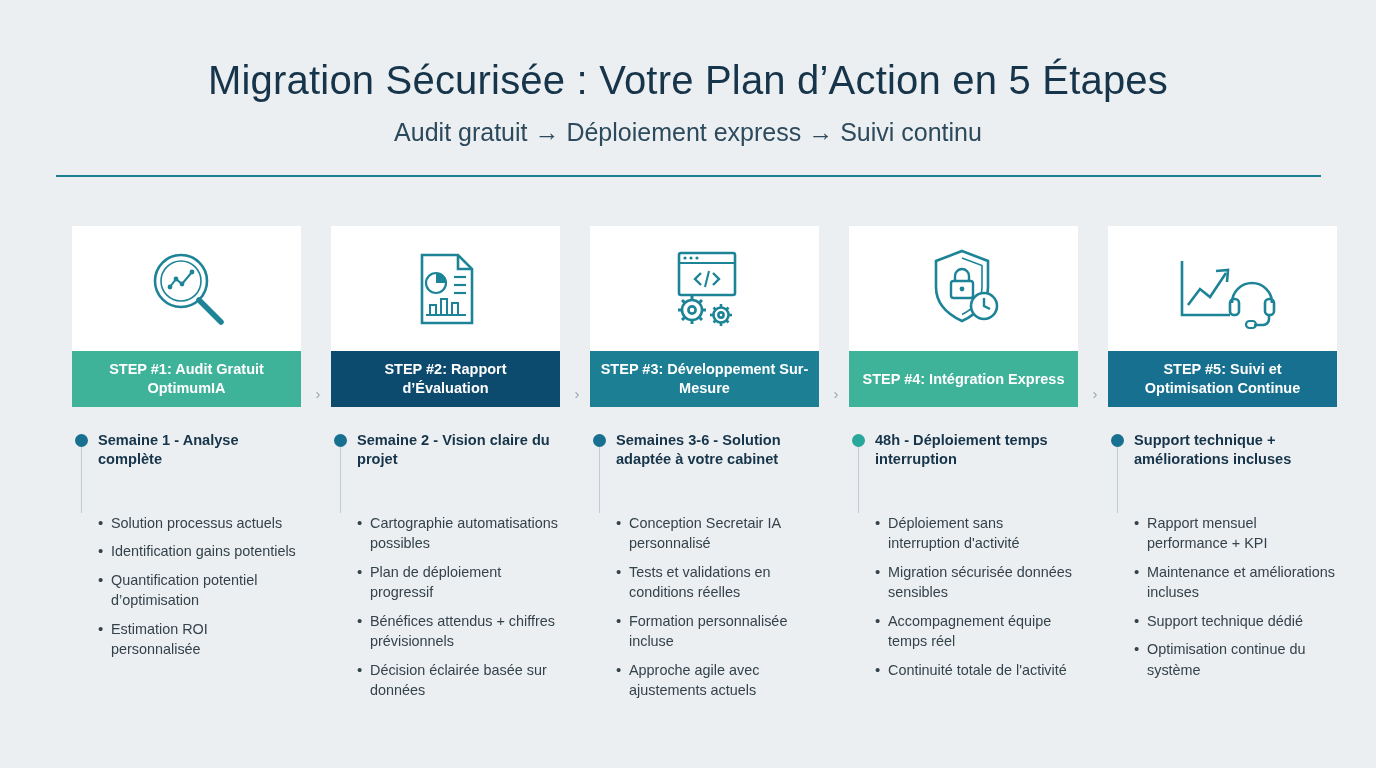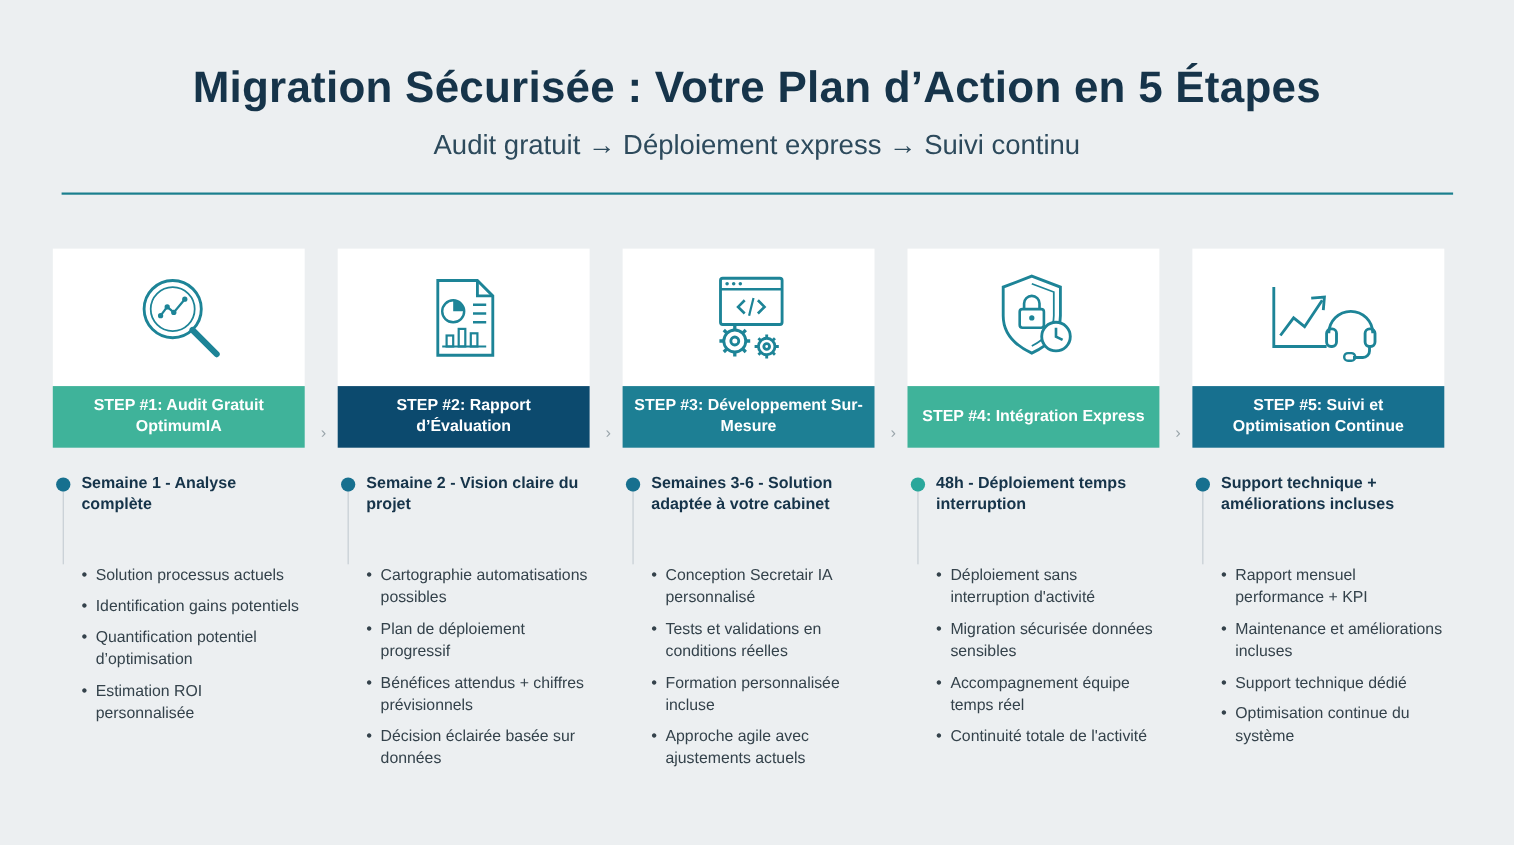--- a/index.html
+++ b/index.html
@@ -13,21 +13,21 @@
   .page {
     position: relative;
     width: 1376px; height: 768px;
     background: #eceff1;
   }
 
   
   .header { padding-top: 58px; text-align: center; }
   .title {
     font-size: 40px;
-    font-weight: 700;
+    font-weight: 400;
     color: #16344a;
     letter-spacing: 0.2px;
     line-height: 1.1;
   }
   .subtitle {
     margin-top: 16px;
     font-size: 25px;
     font-weight: 400;
     color: #2d4a5c;
   }
@@ -35,21 +35,21 @@
     margin: 28px auto 0 auto;
     width: 1265px;
     height: 2px;
     background: #1a7f8e;
   }
 
   
   .columns {
     position: absolute;
     top: 226px;
-    left: 48px;
+    left: 72px;
     width: 1265px;
     display: flex;
     align-items: flex-start;
     gap: 0;
   }
   .col {
     width: 229px;
     position: relative;
   }
   .col + .col { margin-left: 30px; }

